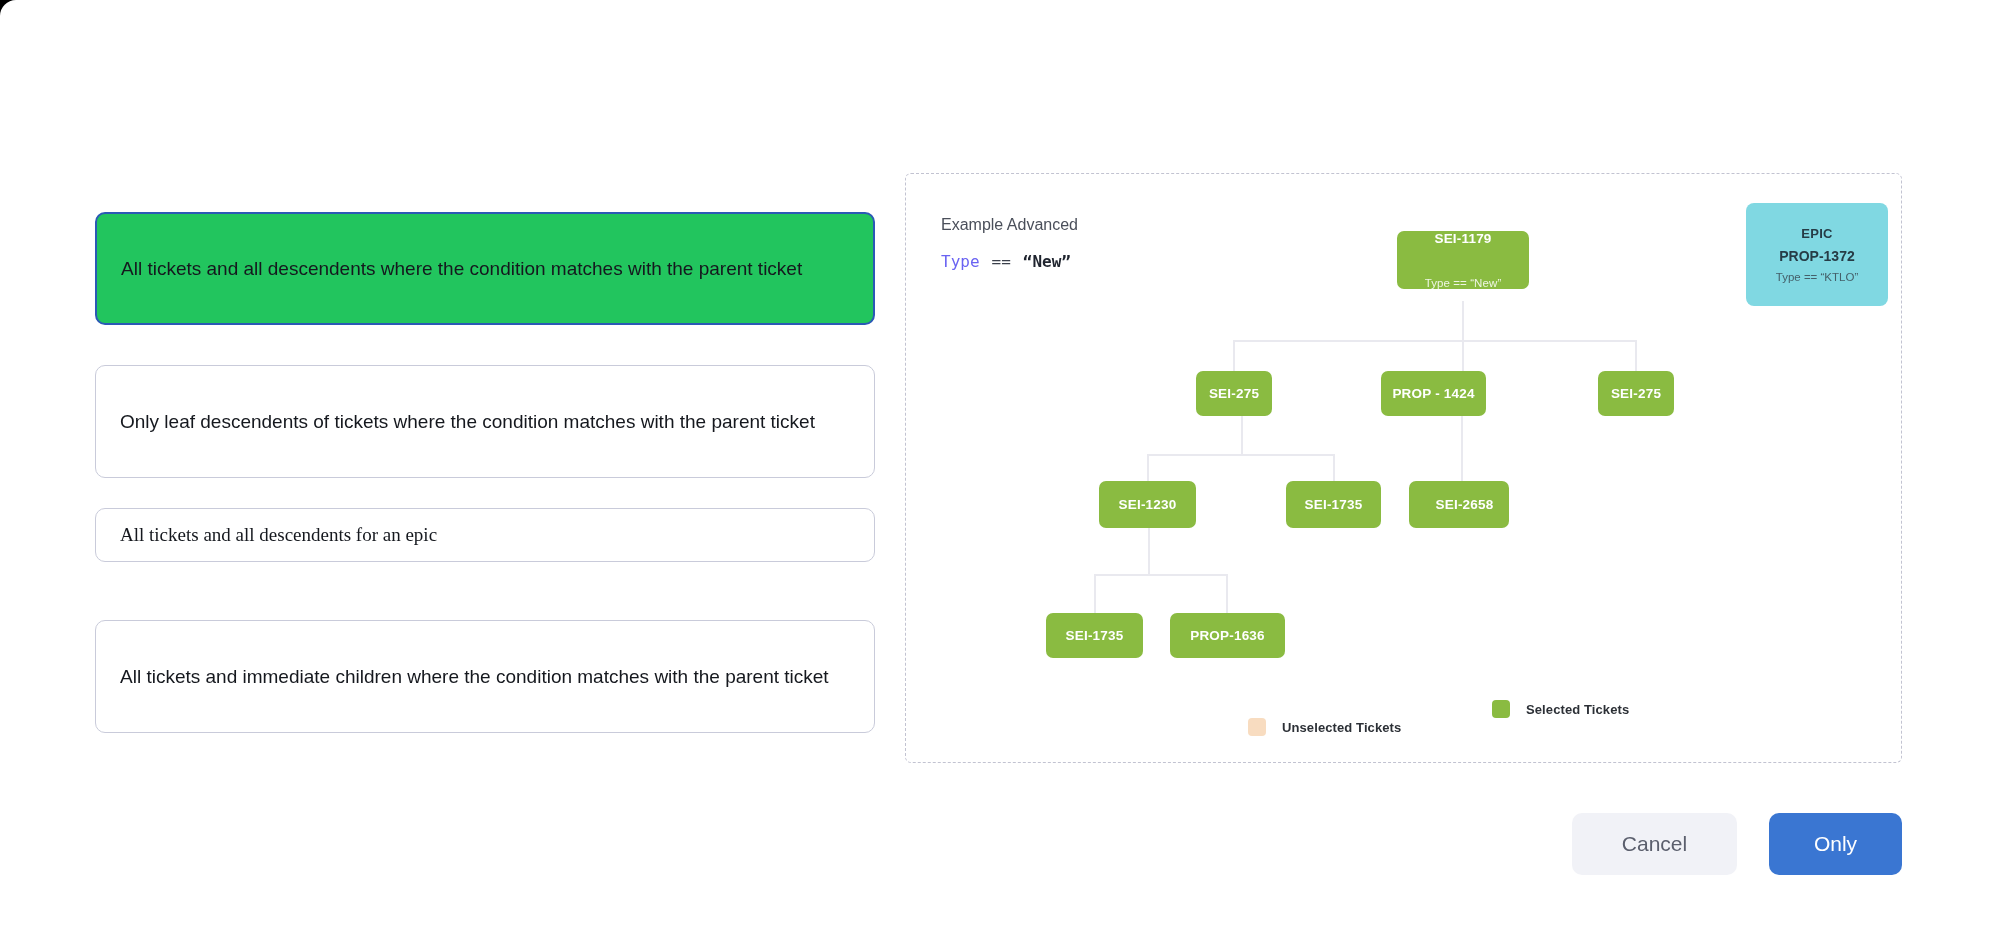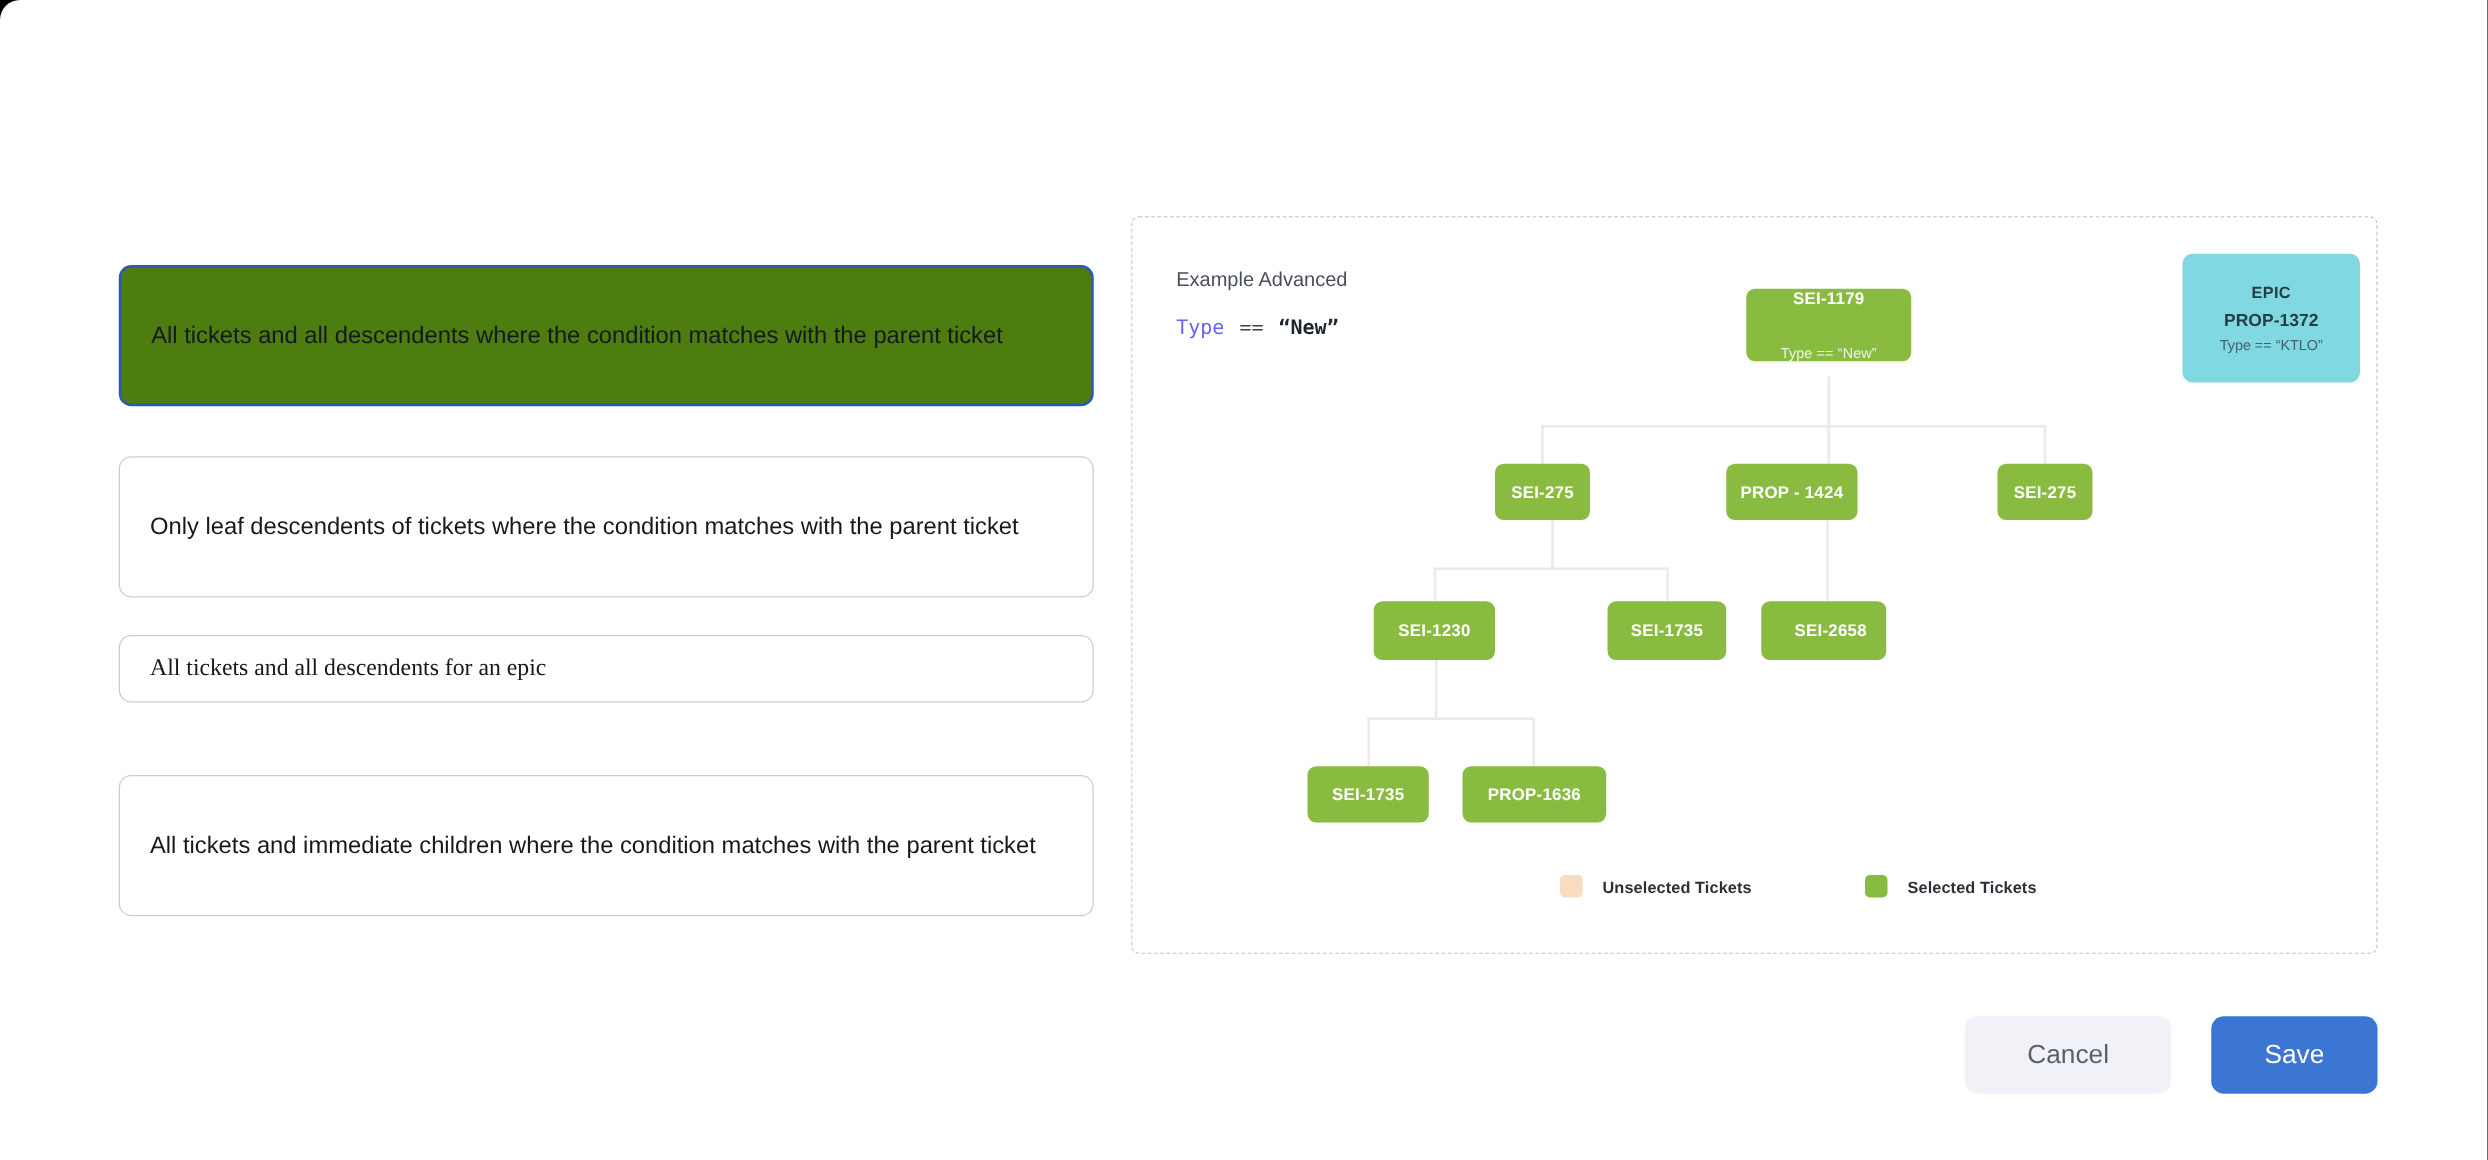--- a/index.html
+++ b/index.html
@@ -32,21 +32,21 @@
     display: flex;
     align-items: center;
     padding: 0 30px 0 24px;
     font-size: 19px;
     line-height: 32px;
     font-weight: 500;
     color: #15181e;
     cursor: pointer;
   }
   .option-card.selected {
-    background: #4d7c0f;
+    background: #22c55e;
     border: 2px solid #2b59b5;
   }
   .card-1 { top: 212px; height: 113px; }
   .card-2 { top: 365px; height: 113px; }
   .card-3 { top: 508px; height: 54px; font-family: Liberation Serif, serif; }
   .card-4 { top: 620px; height: 113px; }
 
   
   .preview-panel {
     position: absolute;
@@ -221,27 +221,27 @@
       <div>SEI-2658</div>
     </div>
 
     <div class="node" style="left:140px; top:439px; width:97px; height:45px;">
       <div>SEI-1735</div>
     </div>
     <div class="node" style="left:264px; top:439px; width:115px; height:45px;">
       <div>PROP-1636</div>
     </div>
 
-    <div class="legend-item" style="left:342px; top:526px;">
+    <div class="legend-item" style="left:342px; top:544px;">
       <span class="legend-swatch" style="background-color: rgb(248, 220, 192);"></span>
       <span class="legend-label">Unselected Tickets</span>
     </div>
     <div class="legend-item" style="left:586px; top:526px;">
       <span class="legend-swatch" style="background-color: rgb(138, 187, 65);"></span>
       <span class="legend-label">Selected Tickets</span>
     </div>
 
   </div>
 
   <button class="btn btn-cancel">Cancel</button>
-  <button class="btn btn-save">Save</button>
+  <button class="btn btn-save">Only</button>
 
 </div>
 
 </body></html>

